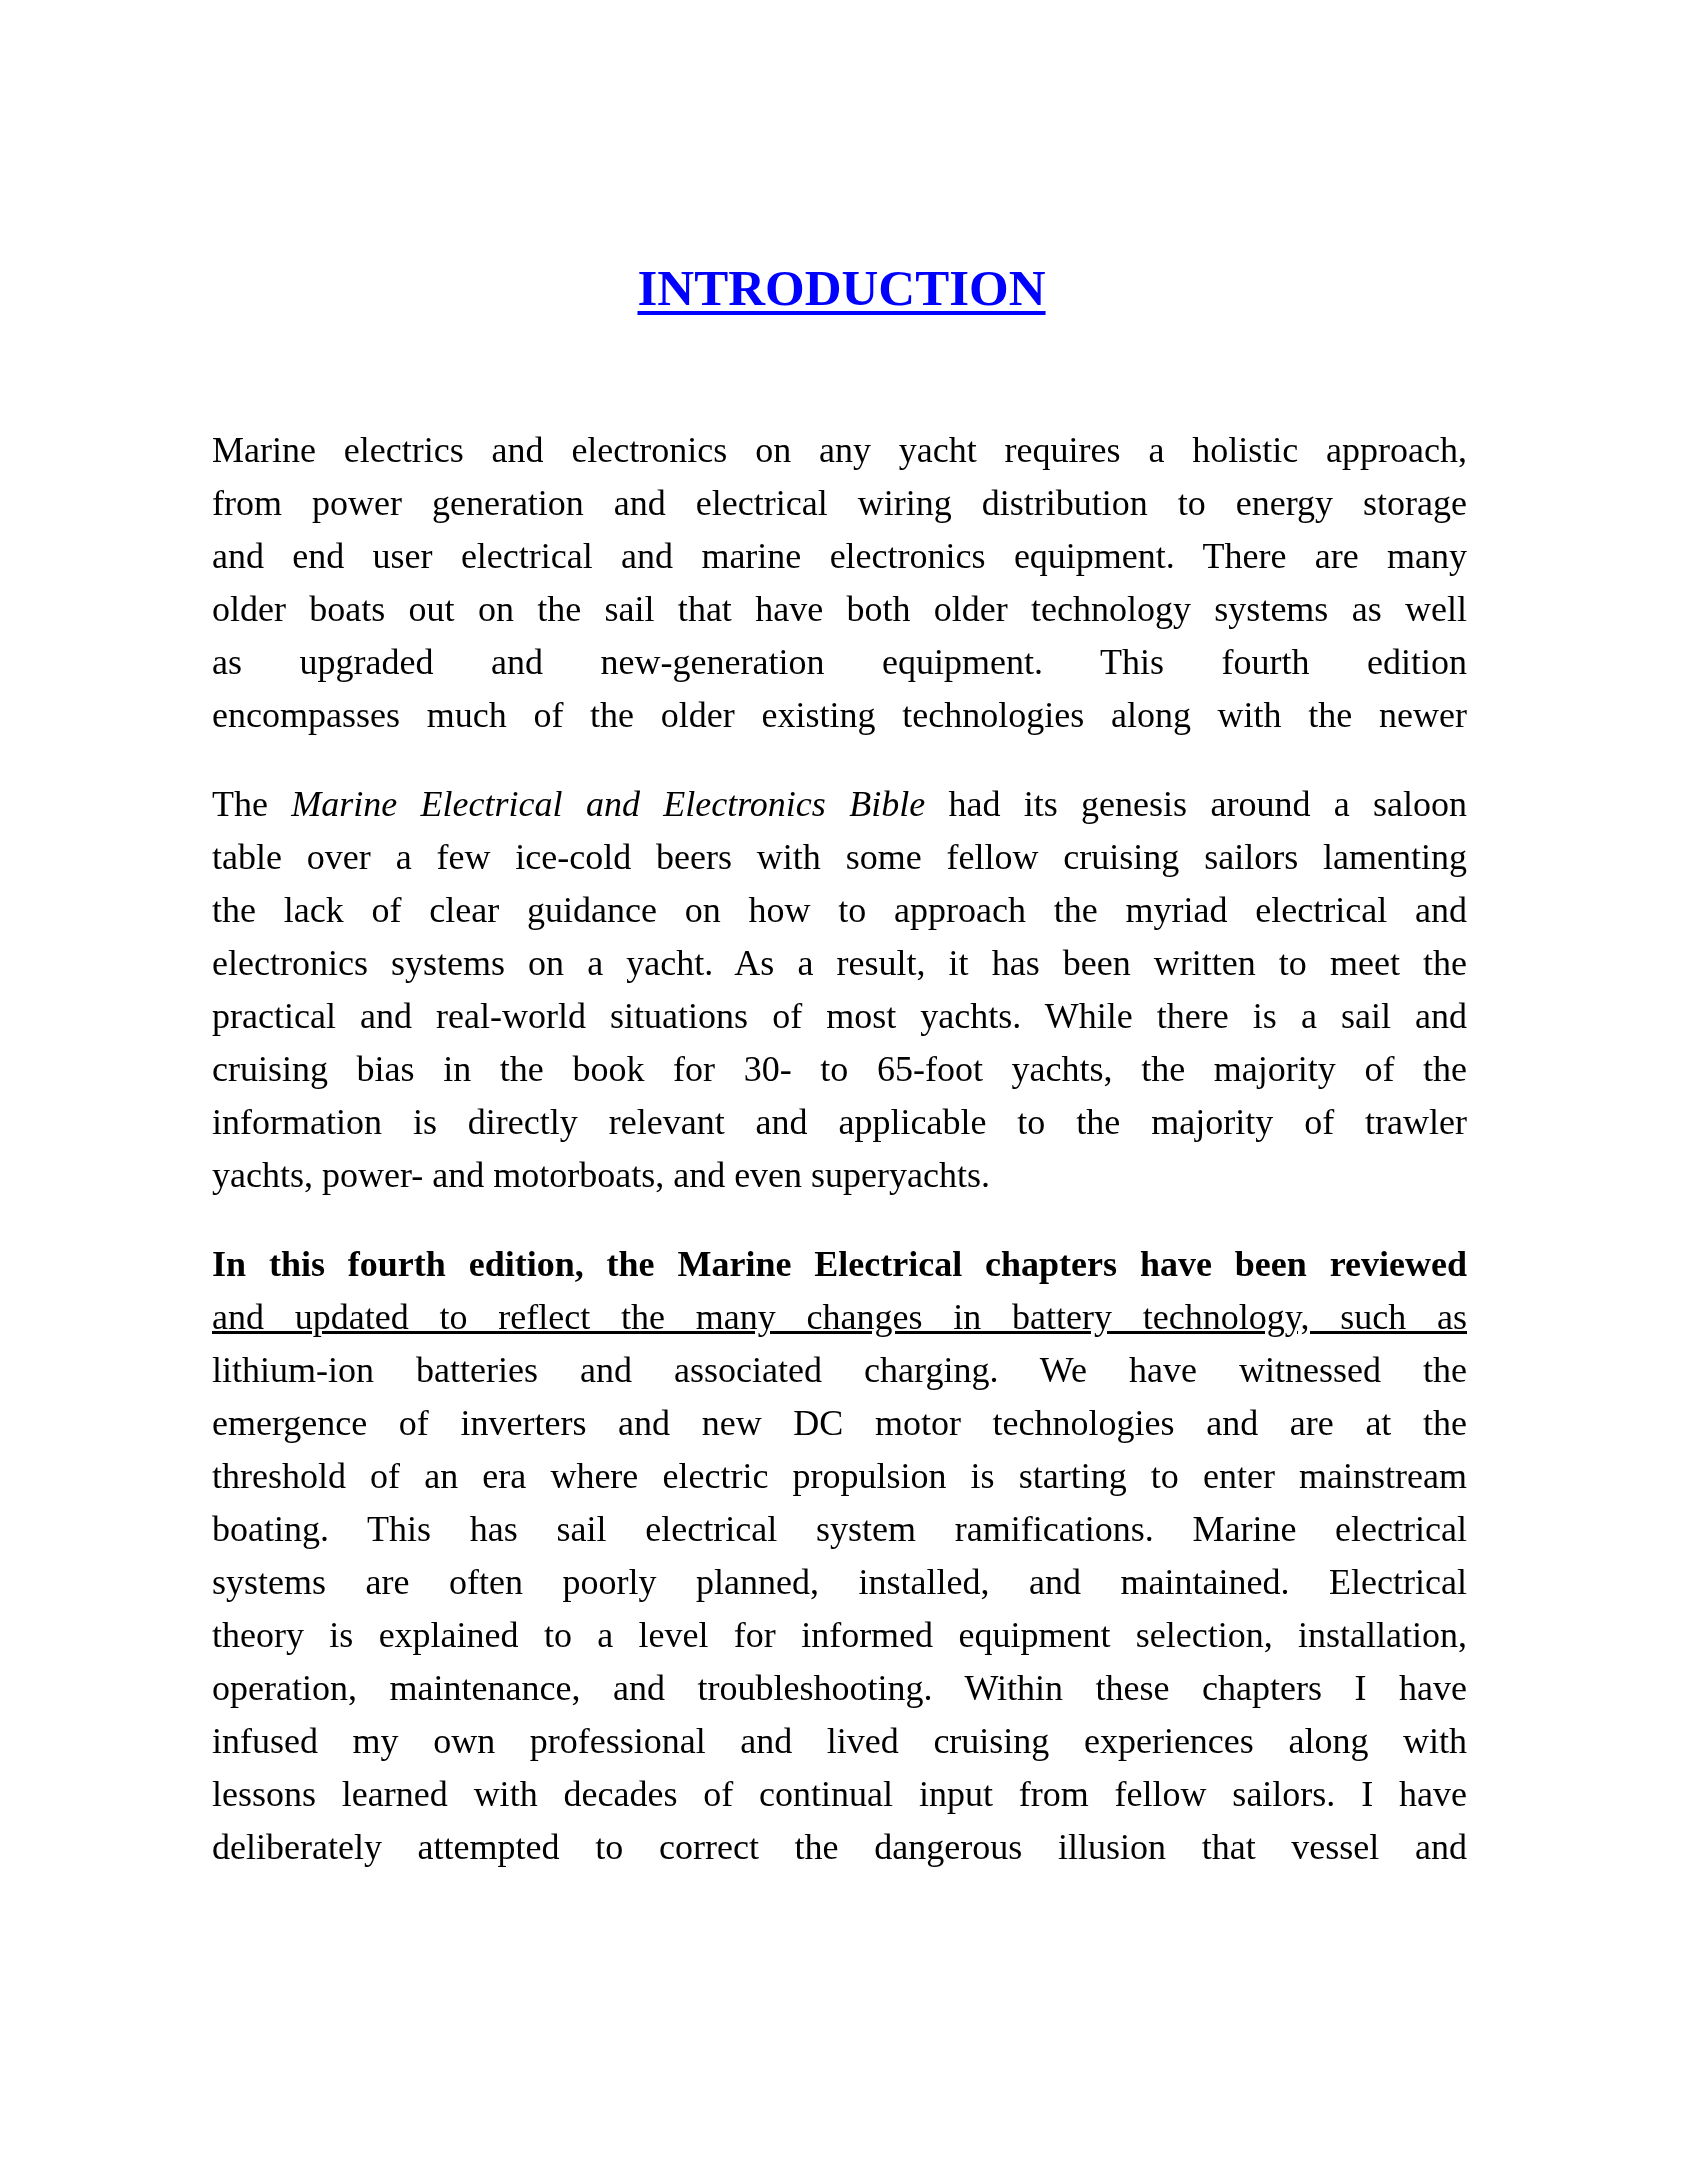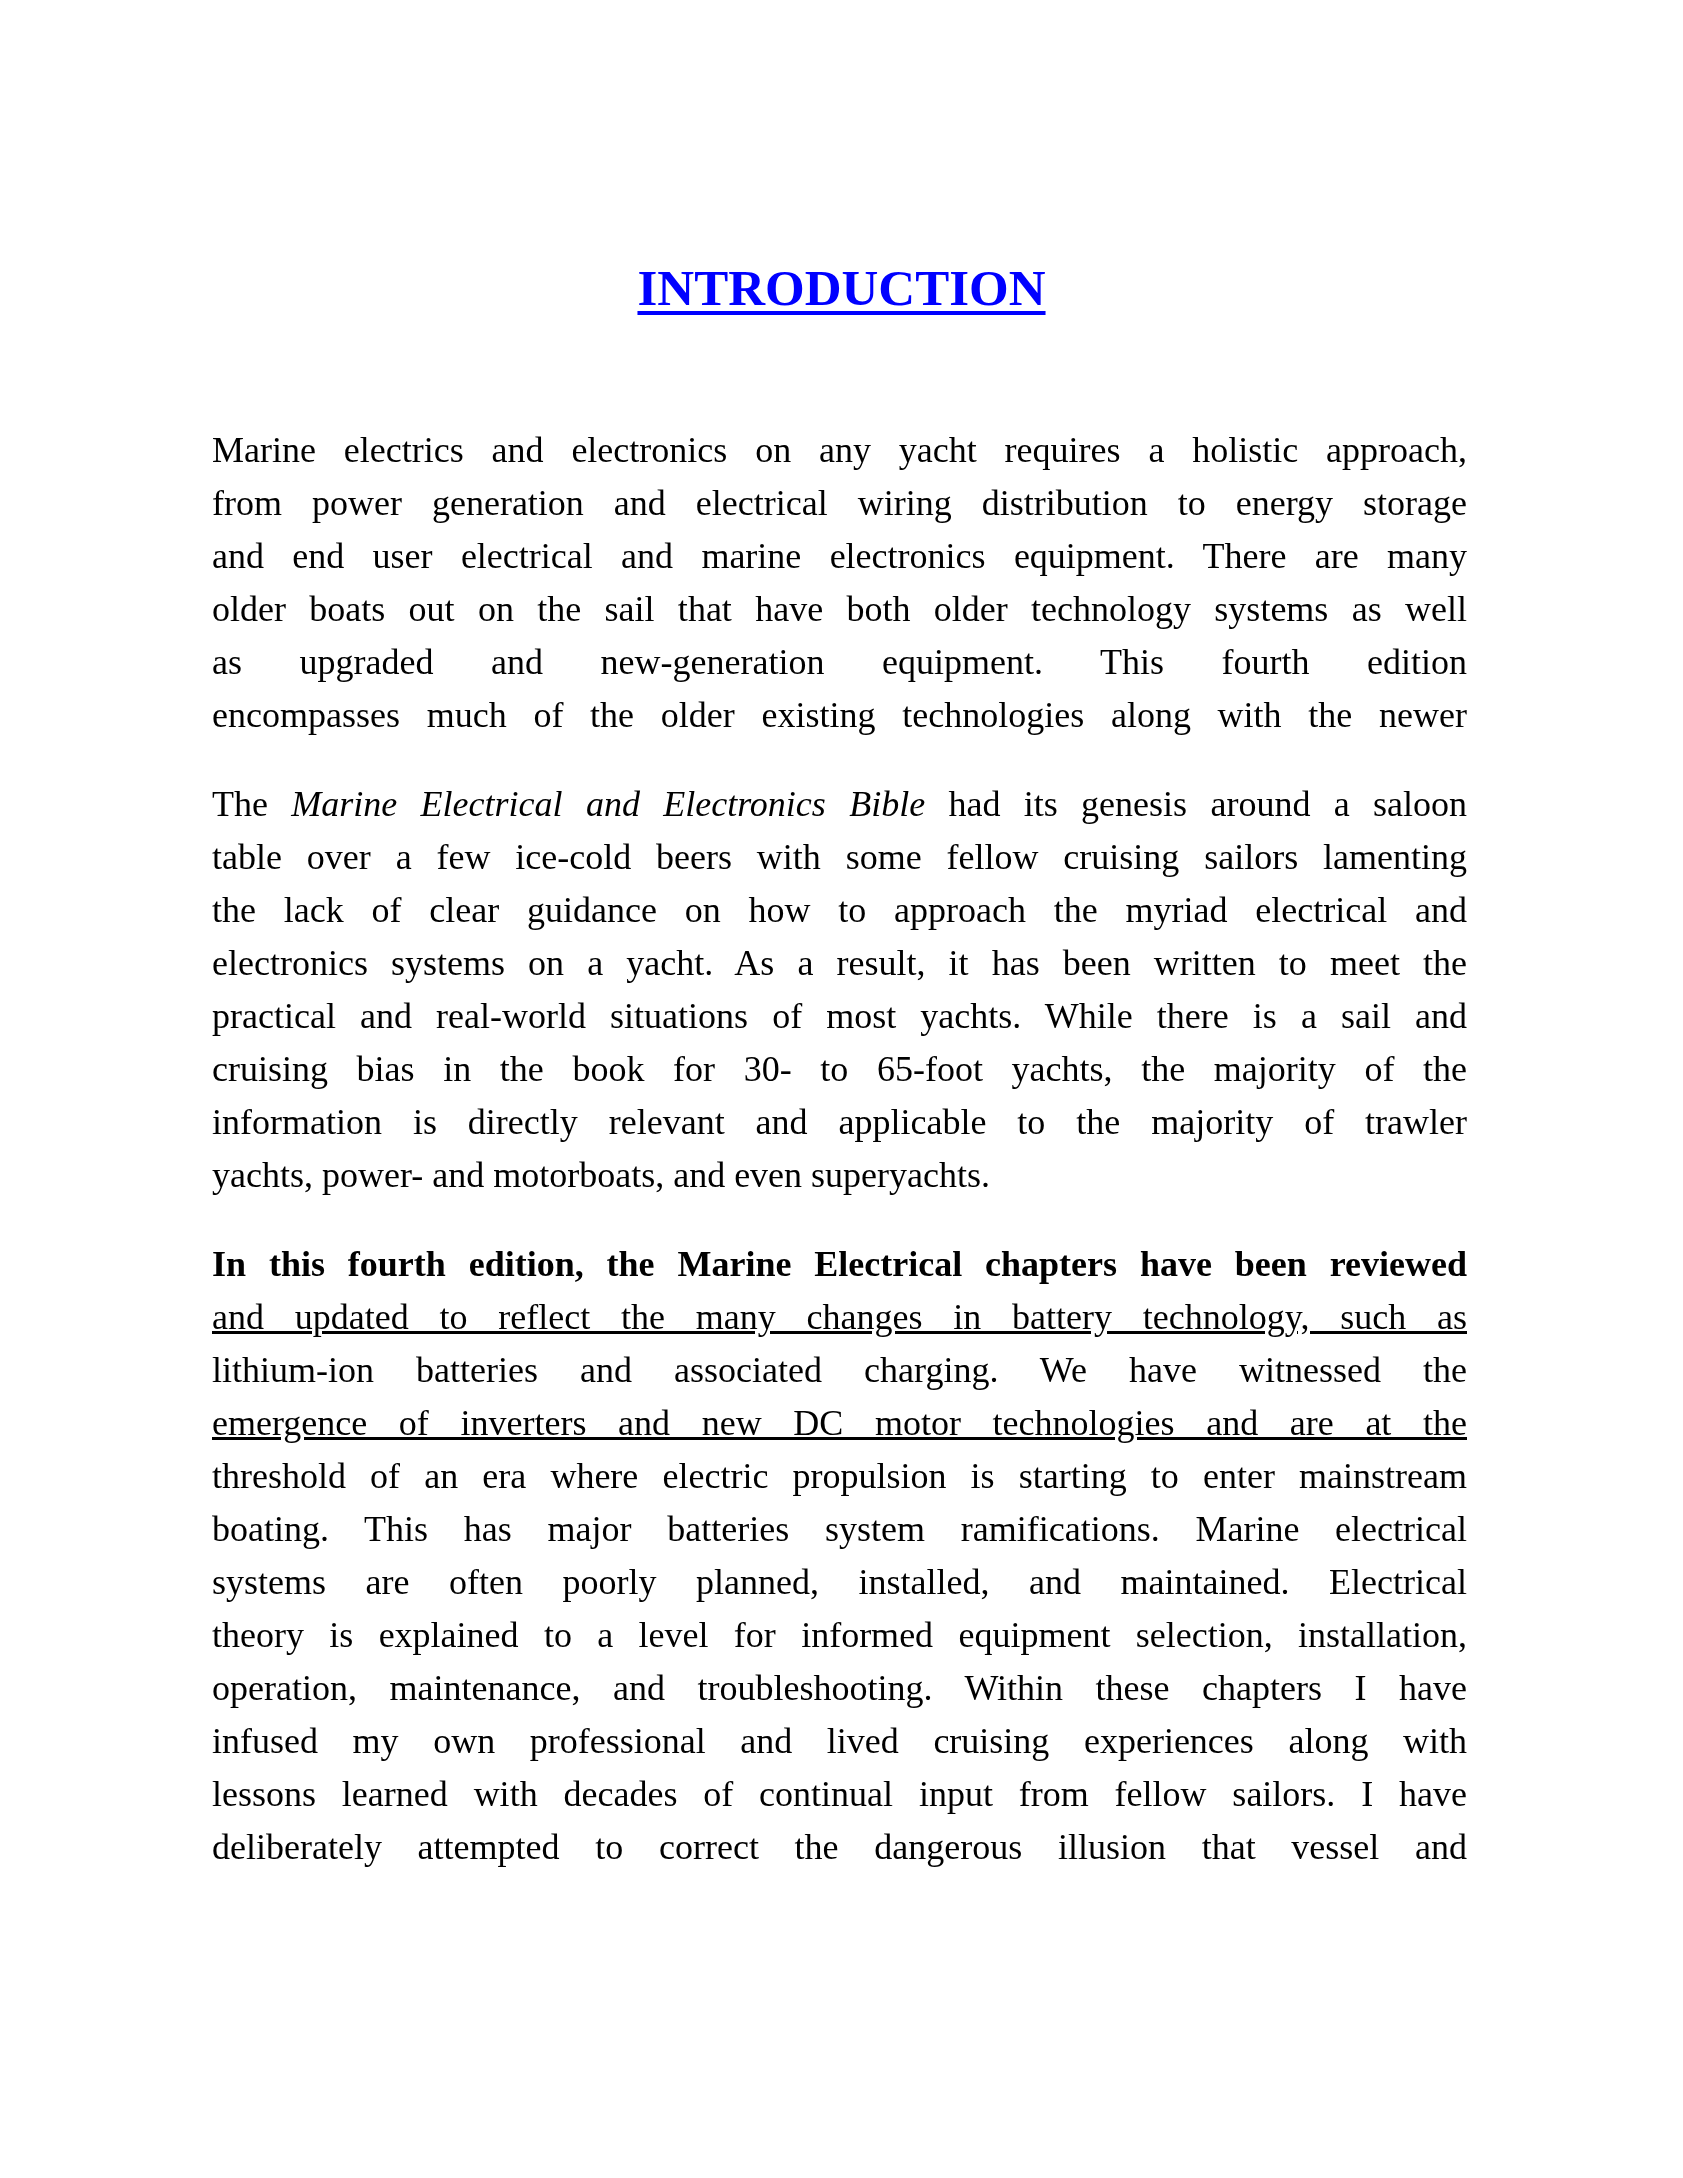--- a/index.html
+++ b/index.html
@@ -45,23 +45,23 @@
         <span class="line" style="display: block; white-space: normal; text-align-last: justify;">electronics systems on a yacht. As a result, it has been written to meet the</span>
         <span class="line" style="display: block; white-space: normal; text-align-last: justify;">practical and real-world situations of most yachts. While there is a sail and</span>
         <span class="line" style="display: block; white-space: normal; text-align-last: justify;">cruising bias in the book for 30- to 65-foot yachts, the majority of the</span>
         <span class="line" style="display: block; white-space: normal; text-align-last: justify;">information is directly relevant and applicable to the majority of trawler</span>
         <span class="line last" style="display: block; white-space: nowrap; text-align-last: left;">yachts, power- and motorboats, and even superyachts.</span>
       </div>
     <div class="para" id="p2">
         <span class="line" style="display: block; white-space: normal; text-align-last: justify; font-weight: bold;">In this fourth edition, the Marine Electrical chapters have been reviewed</span>
         <span class="line" style="display: block; white-space: normal; text-align-last: justify; text-decoration: underline;">and updated to reflect the many changes in battery technology, such as</span>
         <span class="line" style="display: block; white-space: normal; text-align-last: justify;">lithium-ion batteries and associated charging. We have witnessed the</span>
-        <span class="line" style="display: block; white-space: normal; text-align-last: justify; text-decoration: underline;">emergence of inverters and new DC motor technologies and are at the</span>
+        <span class="line" style="display: block; white-space: normal; text-align-last: justify;">emergence of inverters and new DC motor technologies and are at the</span>
         <span class="line" style="display: block; white-space: normal; text-align-last: justify;">threshold of an era where electric propulsion is starting to enter mainstream</span>
-        <span class="line" style="display: block; white-space: normal; text-align-last: justify;">boating. This has major batteries system ramifications. Marine electrical</span>
+        <span class="line" style="display: block; white-space: normal; text-align-last: justify;">boating. This has sail electrical system ramifications. Marine electrical</span>
         <span class="line" style="display: block; white-space: normal; text-align-last: justify;">systems are often poorly planned, installed, and maintained. Electrical</span>
         <span class="line" style="display: block; white-space: normal; text-align-last: justify;">theory is explained to a level for informed equipment selection, installation,</span>
         <span class="line" style="display: block; white-space: normal; text-align-last: justify;">operation, maintenance, and troubleshooting. Within these chapters I have</span>
         <span class="line" style="display: block; white-space: normal; text-align-last: justify;">infused my own professional and lived cruising experiences along with</span>
         <span class="line" style="display: block; white-space: normal; text-align-last: justify;">lessons learned with decades of continual input from fellow sailors. I have</span>
         <span class="line" style="display: block; white-space: normal; text-align-last: justify;">deliberately attempted to correct the dangerous illusion that vessel and</span>
       </div>
   </div>
 </div>
 

